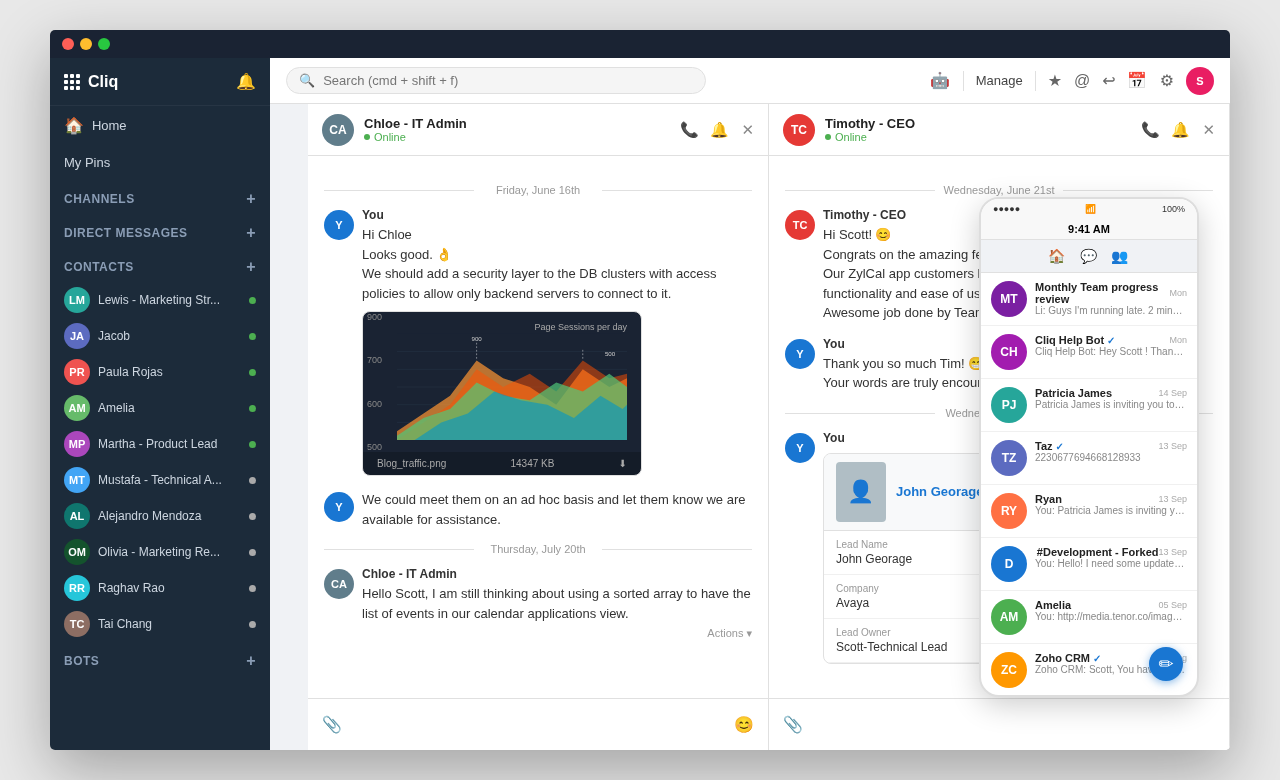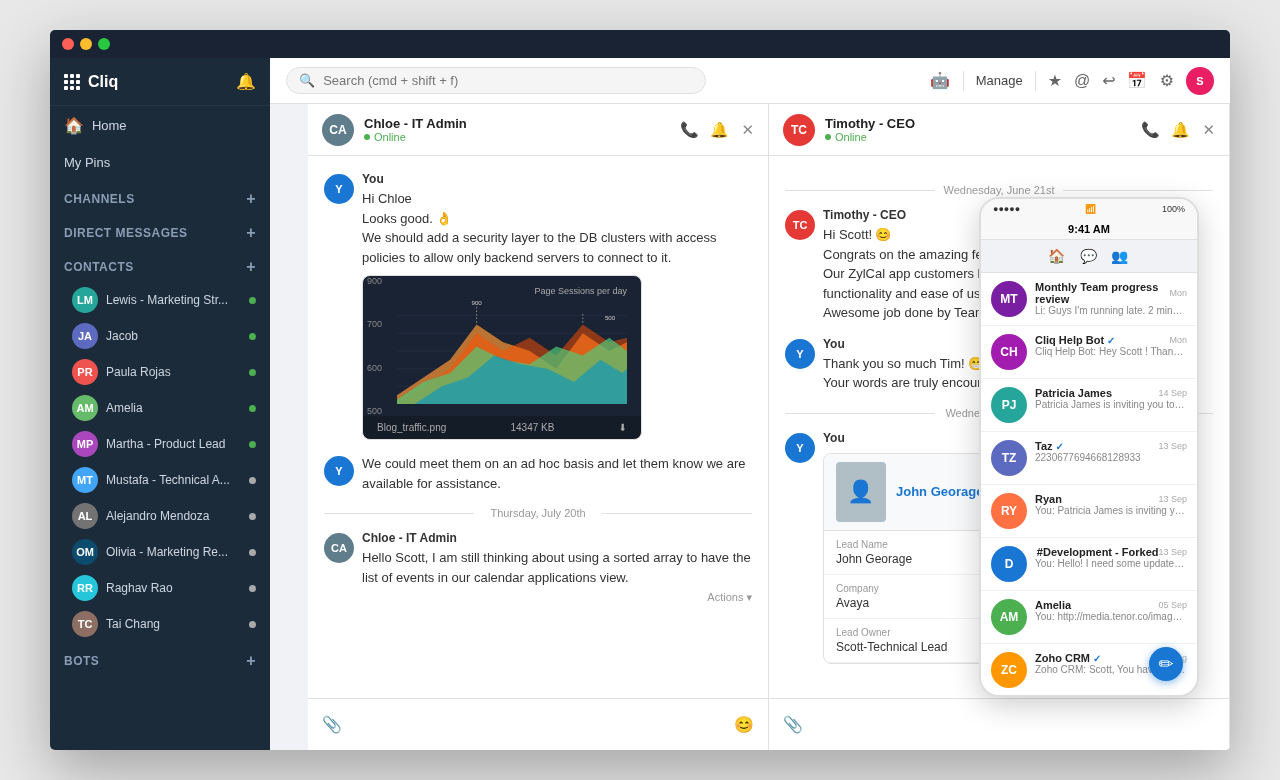--- a/index.html
+++ b/index.html
@@ -114,21 +114,20 @@
 
     .plus-btn { font-size: 16px; color: #8a9db5; cursor: pointer; }
 
     .contact-item {
       display: flex;
       align-items: center;
       gap: 8px;
       padding: 5px 14px;
       cursor: pointer;
       color: #cdd6e0;
-      margin-left: 8px;
     }
 
     .contact-avatar {
       width: 26px;
       height: 26px;
       border-radius: 50%;
       background: #4a6fa5;
       display: flex;
       align-items: center;
       justify-content: center;
@@ -657,26 +656,26 @@
         <div class="contact-avatar" style="background:#ab47bc">MP</div>
         <span class="contact-name">Martha - Product Lead</span>
         <div class="online-dot"></div>
       </div>
       <div class="contact-item">
         <div class="contact-avatar" style="background:#42a5f5">MT</div>
         <span class="contact-name">Mustafa - Technical A...</span>
         <div class="online-dot" style="background:#aaa"></div>
       </div>
       <div class="contact-item">
-        <div class="contact-avatar" style="background:#737373">AL</div>
+        <div class="contact-avatar" style="background:#0f766e">AL</div>
         <span class="contact-name">Alejandro Mendoza</span>
         <div class="online-dot" style="background:#aaa"></div>
       </div>
       <div class="contact-item">
-        <div class="contact-avatar" style="background:#0c4a6e">OM</div>
+        <div class="contact-avatar" style="background:#14532d">OM</div>
         <span class="contact-name">Olivia - Marketing Re...</span>
         <div class="online-dot" style="background:#aaa"></div>
       </div>
       <div class="contact-item">
         <div class="contact-avatar" style="background:#26c6da">RR</div>
         <span class="contact-name">Raghav Rao</span>
         <div class="online-dot" style="background:#aaa"></div>
       </div>
       <div class="contact-item">
         <div class="contact-avatar" style="background:#8d6e63">TC</div>
@@ -725,20 +724,21 @@
               </div>
             </div>
             <div class="chat-header-actions">
               <span>📞</span>
               <span>🔔</span>
               <span>✕</span>
             </div>
           </div>
 
           <div class="chat-messages">
+            <div class="date-divider">Friday, June 16th</div>
 
             <div class="message">
               <div class="msg-avatar" style="background:#1976d2">Y</div>
               <div class="msg-content">
                 <div class="msg-sender">You</div>
                 <div class="msg-text">Hi Chloe</div>
                 <div class="msg-text">Looks good. 👌</div>
                 <div class="msg-text">We should add a security layer to the DB clusters with access policies to allow only backend servers to connect to it.</div>
 
                 <div class="chart-embed">

